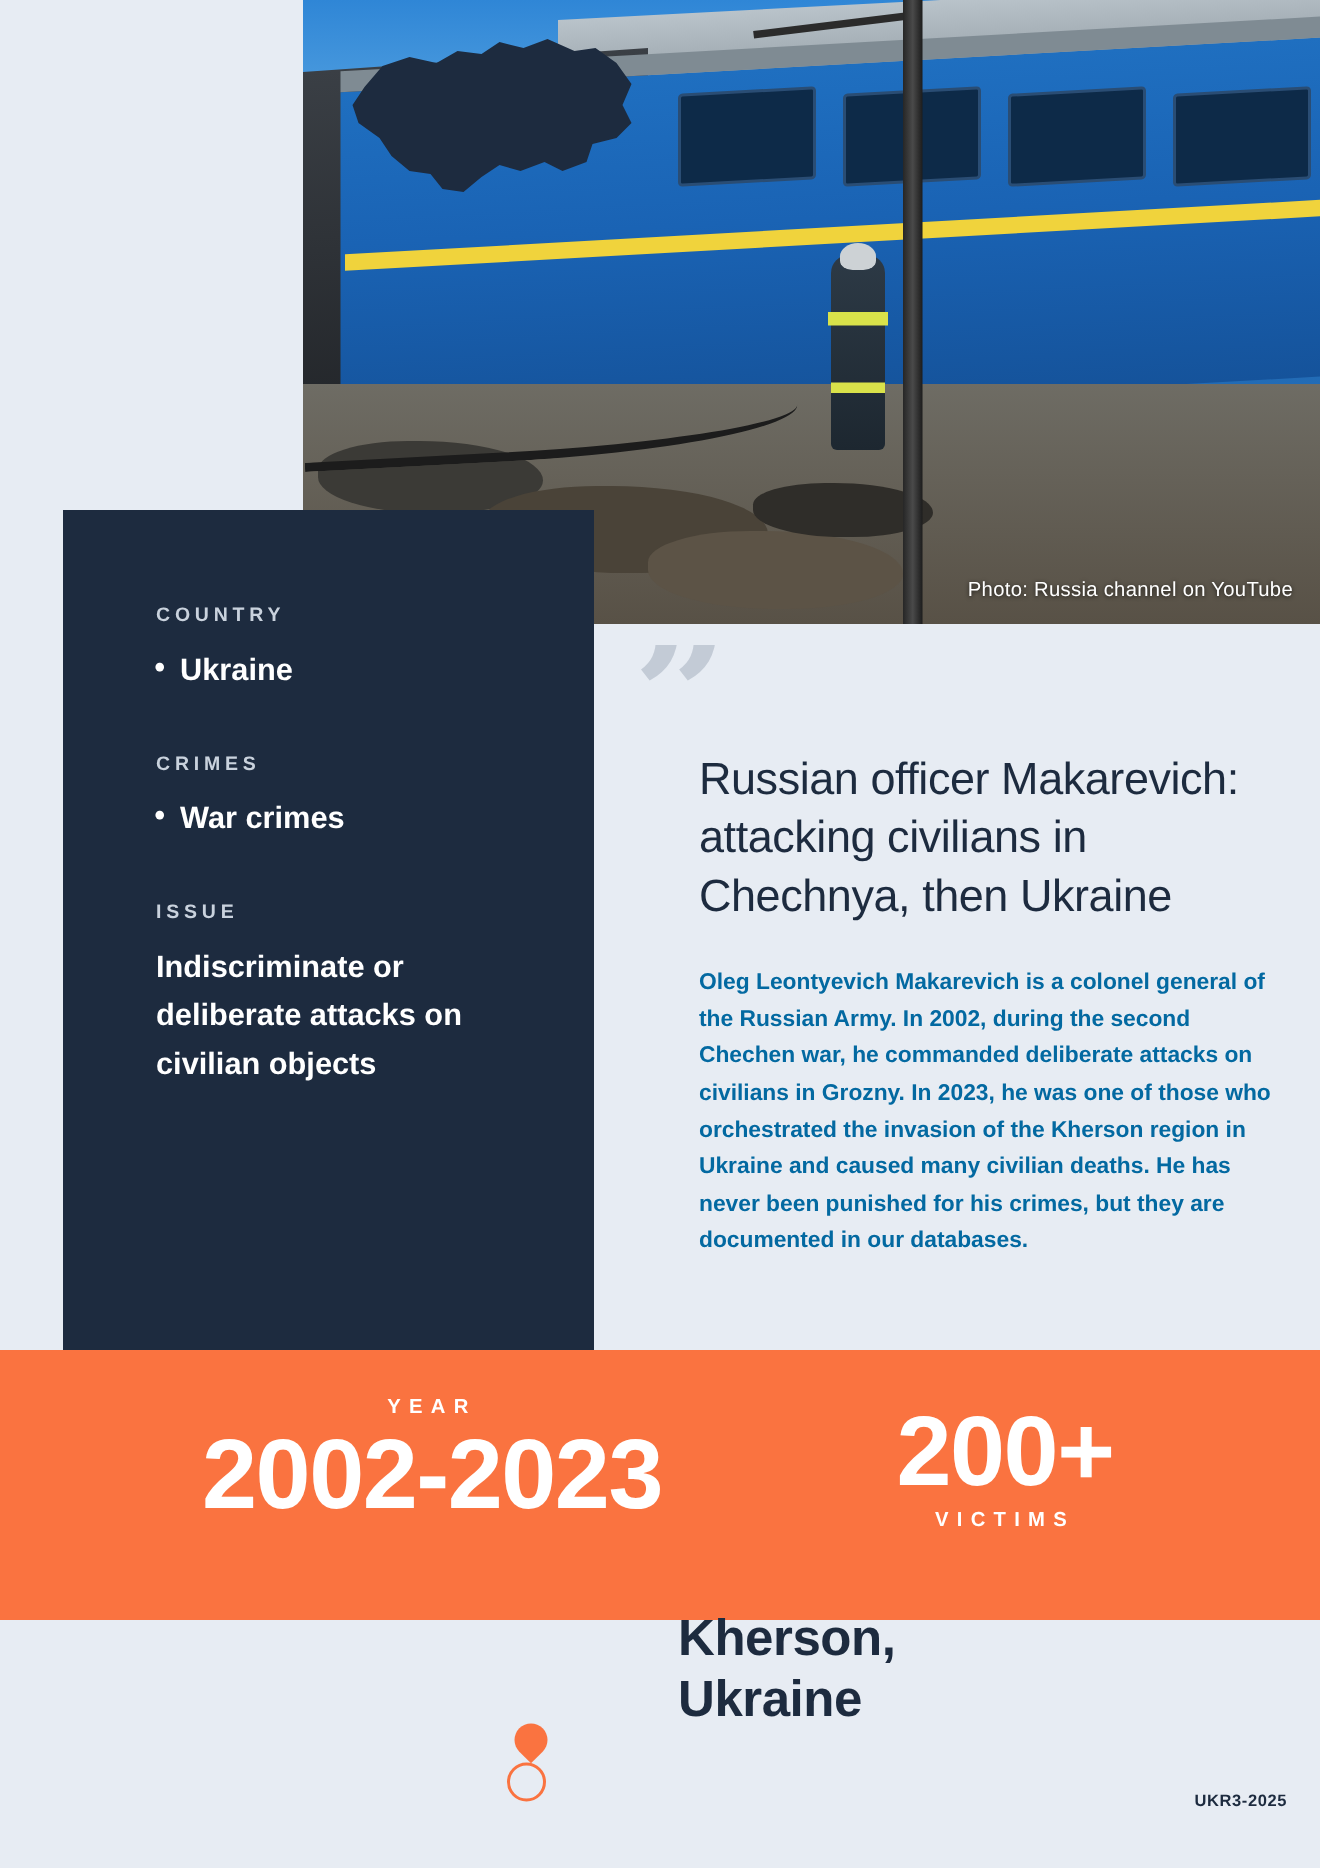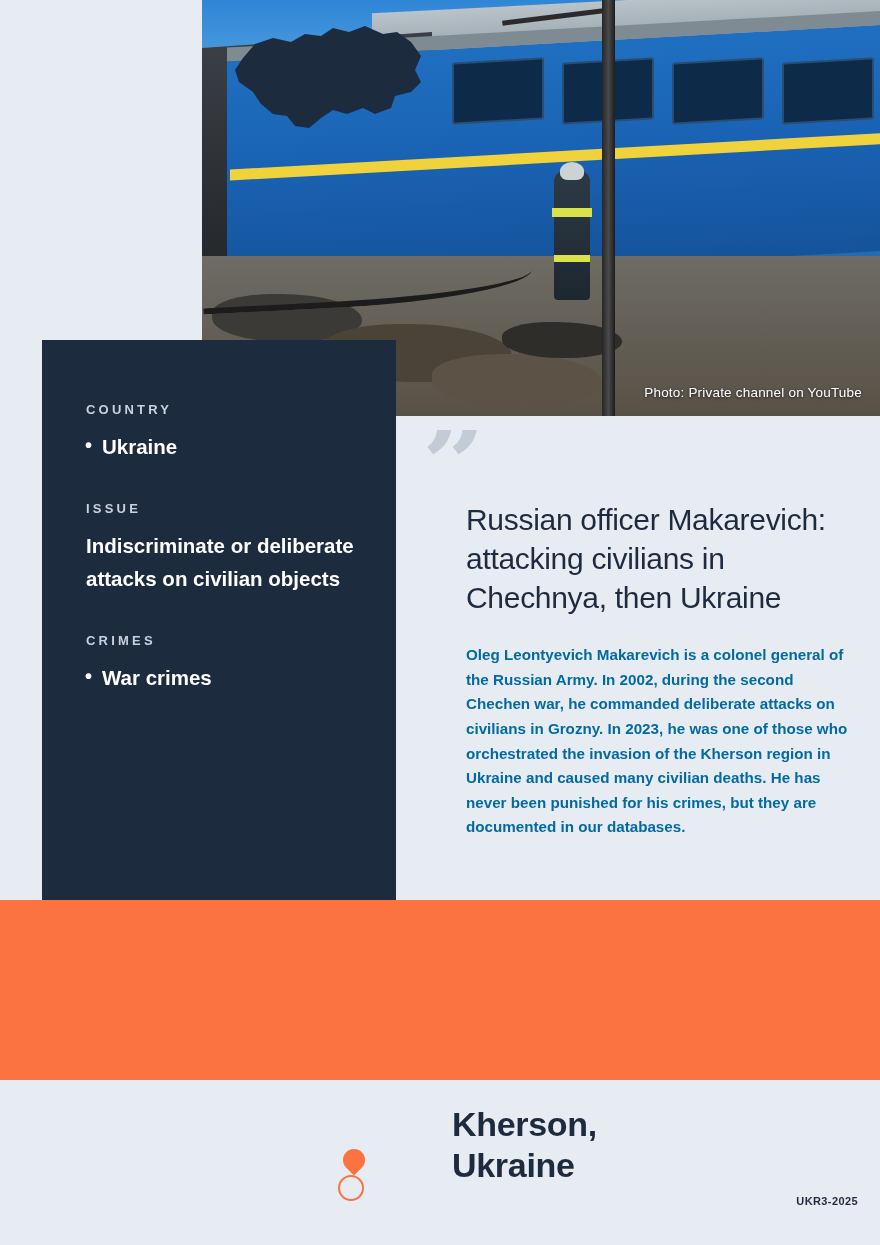--- a/index.html
+++ b/index.html
@@ -91,21 +91,21 @@
   .photo-credit {
     position: absolute; right: 18px; bottom: 16px;
     color: #ffffff; font-size: 13.5px; letter-spacing: .2px;
     text-shadow: 0 1px 3px rgba(0,0,0,.7);
   }
 
   
   .info-card {
     position: absolute; left: 42px; top: 340px; width: 354px; height: 560px;
     background: #1d2b3f;
-    padding: 62px 34px 0 44px;
+    padding: 62px 34px 0 62px;
     color: #ffffff;
   }
   .label {
     font-size: 13px; letter-spacing: 3.2px; font-weight: 700;
     color: #c9d2dd; text-transform: uppercase; margin-bottom: 14px;
   }
   .info-card ul { list-style: none; margin: 0 0 0 16px; }
   .info-card li {
     position: relative; font-size: 20.5px; font-weight: 700; line-height: 1.55;
   }
@@ -159,21 +159,21 @@
   .map { position: absolute; left: 225px; top: 22px; width: 205px; height: 120px; }
   .map-dot {
     position: absolute; left: 343px; top: 1149px; width: 22px; height: 22px;
     background: #fa7340; border-radius: 50% 50% 50% 0; transform: rotate(-45deg);
   }
   .map-ring {
     position: absolute; left: 338px; top: 1175px; width: 26px; height: 26px;
     border: 2px solid #fa7340; border-radius: 50%;
   }
   .place {
-    position: absolute; left: 452px; top: 1104px;
+    position: absolute; left: 452px; top: 1072px;
     font-size: 34px; font-weight: 700; color: #1d2b3f; line-height: 1.22;
     letter-spacing: -.3px;
   }
   .code {
     position: absolute; right: 22px; bottom: 38px;
     font-size: 11px; font-weight: 700; color: #1d2b3f; letter-spacing: .4px;
   }
 </style>
 </head>
 <body>
@@ -195,53 +195,61 @@
     <div class="rubble" style="left:120px;bottom:34px;width:190px;height:58px;background:#4a4338;"></div>
     <div class="rubble" style="left:230px;bottom:10px;width:170px;height:52px;background:#5c5346;"></div>
     <div class="rubble" style="left:300px;bottom:58px;width:120px;height:36px;background:#2f2d29;"></div>
     <div class="hose"></div>
     <div class="firefighter"></div>
     <div class="ff-helmet"></div>
     <div class="ff-band"></div>
     <div class="ff-band2"></div>
     <div class="pole-arm"></div>
     <div class="pole"></div>
-    <div class="photo-credit">Photo: Private channel on YouTube</div>
+    <div class="photo-credit">Photo: Russia channel on YouTube</div>
   </div>
 
   <div class="info-card">
 
     <div class="block">
       <div class="label">COUNTRY</div>
       <ul>
         <li>Ukraine</li>
       </ul>
     </div>
 
     <div class="block">
-      <div class="label">ISSUE</div>
-      <div class="issue-text">Indiscriminate or deliberate attacks on civilian objects</div>
-    </div>
-
-    <div class="block">
       <div class="label">CRIMES</div>
       <ul>
         <li>War crimes</li>
       </ul>
     </div>
 
+    <div class="block">
+      <div class="label">ISSUE</div>
+      <div class="issue-text">Indiscriminate or deliberate attacks on civilian objects</div>
+    </div>
+
   </div>
 
   <div class="article">
     <div class="quote-mark">”</div>
     <div class="headline">Russian officer Makarevich: attacking civilians in Chechnya, then Ukraine</div>
     <div class="body-text">Oleg Leontyevich Makarevich is a colonel general of the Russian Army. In 2002, during the second Chechen war, he commanded deliberate attacks on civilians in Grozny. In 2023, he was one of those who orchestrated the invasion of the Kherson region in Ukraine and caused many civilian deaths. He has never been punished for his crimes, but they are documented in our databases.</div>
   </div>
 
   <div class="band">
+    <div class="band-year">
+      <div class="band-small">YEAR</div>
+      <div class="band-big">2002-2023</div>
+    </div>
+    <div class="band-victims">
+      <div class="band-big">200+</div>
+      <div class="band-small">VICTIMS</div>
+    </div>
   </div>
 
   <div class="footer"></div>
 
   <svg class="map" viewBox="0 0 205 120">
     <path fill="#1d2b3f" d="M18,36 L30,22 L48,16 L66,20 L80,12 L96,14 L108,6 L124,10 L140,4 L158,12 L172,10 L186,20 L196,34 L190,48 L196,60 L186,70 L170,74 L166,86 L150,92 L138,86 L122,92 L108,88 L96,96 L84,106 L70,104 L62,94 L48,92 L36,82 L28,70 L14,60 L10,48 Z"></path>
   </svg>
   <div class="map-dot"></div>
   <div class="map-ring"></div>
 

